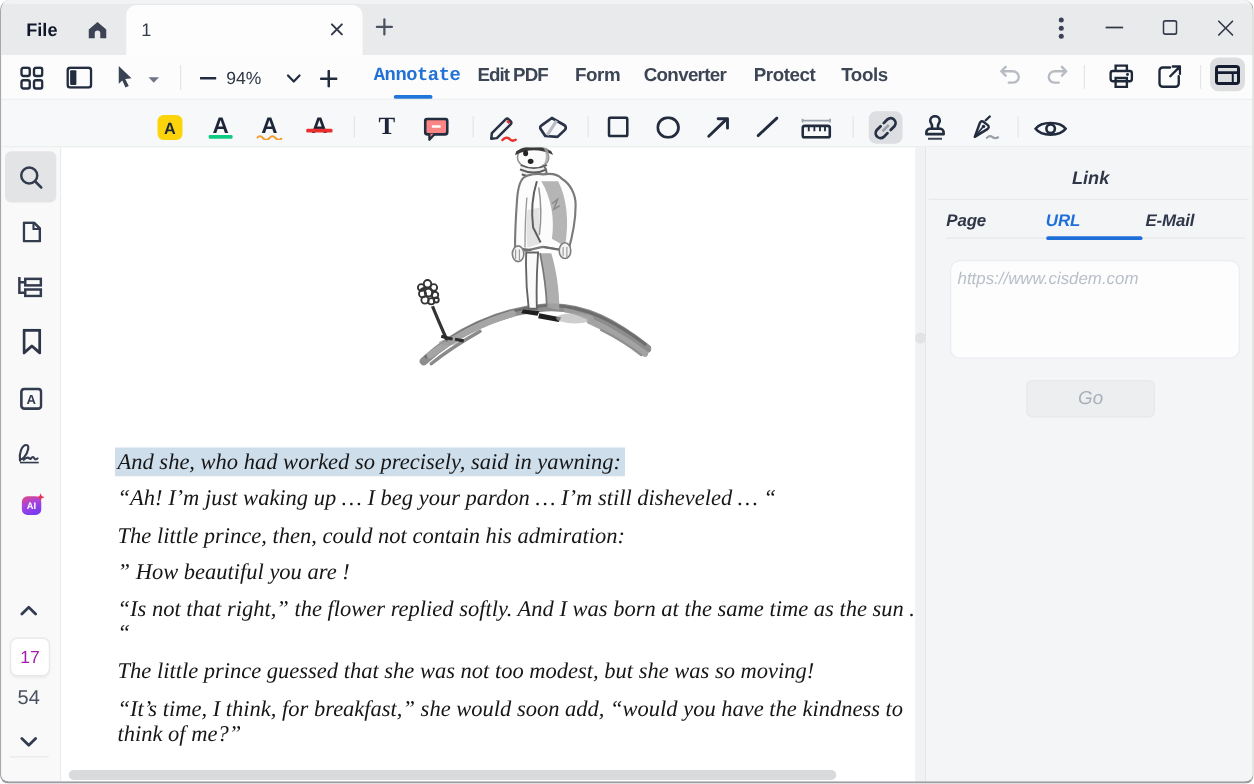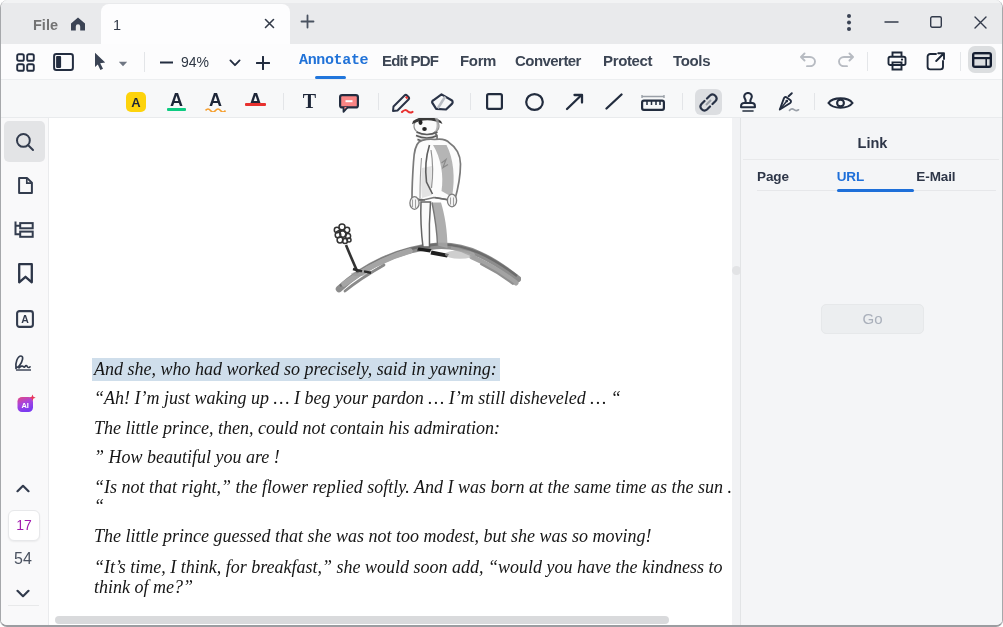--- a/index.html
+++ b/index.html
@@ -3,38 +3,38 @@
 <meta charset="utf-8">
 <style>
   * { margin:0; padding:0; box-sizing:border-box; }
   html,body { width:1003px; height:627px; overflow:hidden; }
   body { font-family:"Liberation Sans", sans-serif; position:relative; background:#fff; }
   .abs { position:absolute; }
   #win { position:absolute; left:0; top:0; width:1003px; height:627px;
          border:1px solid #a6a8ab; border-top:none; border-bottom:2px solid #9b9da1; border-radius:8px 8px 7px 7px; overflow:hidden; }
   
   #titlebar { position:absolute; left:0; top:0; width:1003px; height:44px; background:#e9eaec; }
-  #titlebar .file { position:absolute; left:32px; top:16.5px; font-size:14.5px; font-weight:700; color:#737373; }
+  #titlebar .file { position:absolute; left:20px; top:16.5px; font-size:14.5px; font-weight:700; color:#0f172a; }
   #tab { position:absolute; left:100px; top:4px; width:189px; height:40px; background:#fdfdfe; border-radius:8px 8px 0 0; }
   #tab .num { position:absolute; left:12px; top:12.5px; font-size:14.5px; color:#333b49; }
   
   #row1 { position:absolute; left:0; top:44px; width:1003px; height:36px; background:#fcfcfd; border-bottom:1px solid #eceef0; }
   #menus span { position:absolute; top:52px; font-size:15px; font-weight:600; color:#3c4554; letter-spacing:-0.35px; }
   #menus .sel { color:#2072d8;font-family:Liberation Mono, monospace; }
   
   .zoomtxt { position:absolute; left:179px; top:54px; width:30px; text-align:center; font-size:14px; color:#2e3744; }
   
   #row2 { position:absolute; left:0; top:80px; width:1003px; height:38px; background:#f7f8f9; border-bottom:1px solid #e9ebed; }
   .vdiv2 { position:absolute; top:93px; width:1px; height:17px; background:#e3e5e8; }
   
   #sidebar { position:absolute; left:0; top:118px; width:48px; height:509px; background:#f9f9fa; border-right:1px solid #eaebed; }
   #content { position:absolute; left:48px; top:118px; width:683px; height:509px; background:#ffffff; }
   #gutter  { position:absolute; left:731px; top:118px; width:8px; height:509px; background:#f1f2f4; }
   #vline   { position:absolute; left:739px; top:118px; width:1px; height:509px; background:#e2e4e6; }
-  #panel   { position:absolute; left:740px; top:118px; width:263px; height:509px; background:#f4f5f7; }
+  #panel   { position:absolute; left:740px; top:118px; width:263px; height:509px; background:#f4f5f7;font-style:italic; }
   
   #panel .title { position:absolute; left:0; top:17px; width:263px; text-align:center; font-size:14.5px; font-weight:700; color:#2e3648; }
   #panel .hr1 { position:absolute; left:2px; top:41px; width:256px; height:1px; background:#e8e9eb; }
   #tabs { position:absolute; left:16px; top:47px; width:239px; height:28px; display:flex; }
   #tabs div { flex:1; text-align:left; font-size:13.5px; font-weight:700; color:#2e3648; padding-top:4px; letter-spacing:-0.1px; }
   #tabs .on { color:#1e6fd9; }
   #panel .hr2 { position:absolute; left:16px; top:72px; width:239px; height:1px; background:#e6e7ea; }
   #panel .blueline { position:absolute; left:96px; top:71px; width:77px; height:3px; border-radius:2px; background:#1e6fd9; }
   #ta { position:absolute; left:19px; top:90px; width:232px; height:79px; background:#fdfdfe; border:1px solid #ebedf0; border-radius:8px; }
   #ta span { position:absolute; left:5px; top:6px; font-size:13.5px; color:#b9bfc9; }
@@ -355,15 +355,18 @@
   <div id="panel">
     <div class="title">Link</div>
     <div class="hr1"></div>
     <div id="tabs">
         <div>Page</div>
         <div class="on">URL</div>
         <div>E-Mail</div>
       </div>
     <div class="hr2"></div>
     <div class="blueline"></div>
+    <div id="ta">
+        <span>https://www.cisdem.com</span>
+      </div>
     <div id="go">Go</div>
   </div>
 </div>
 
 </body></html>

